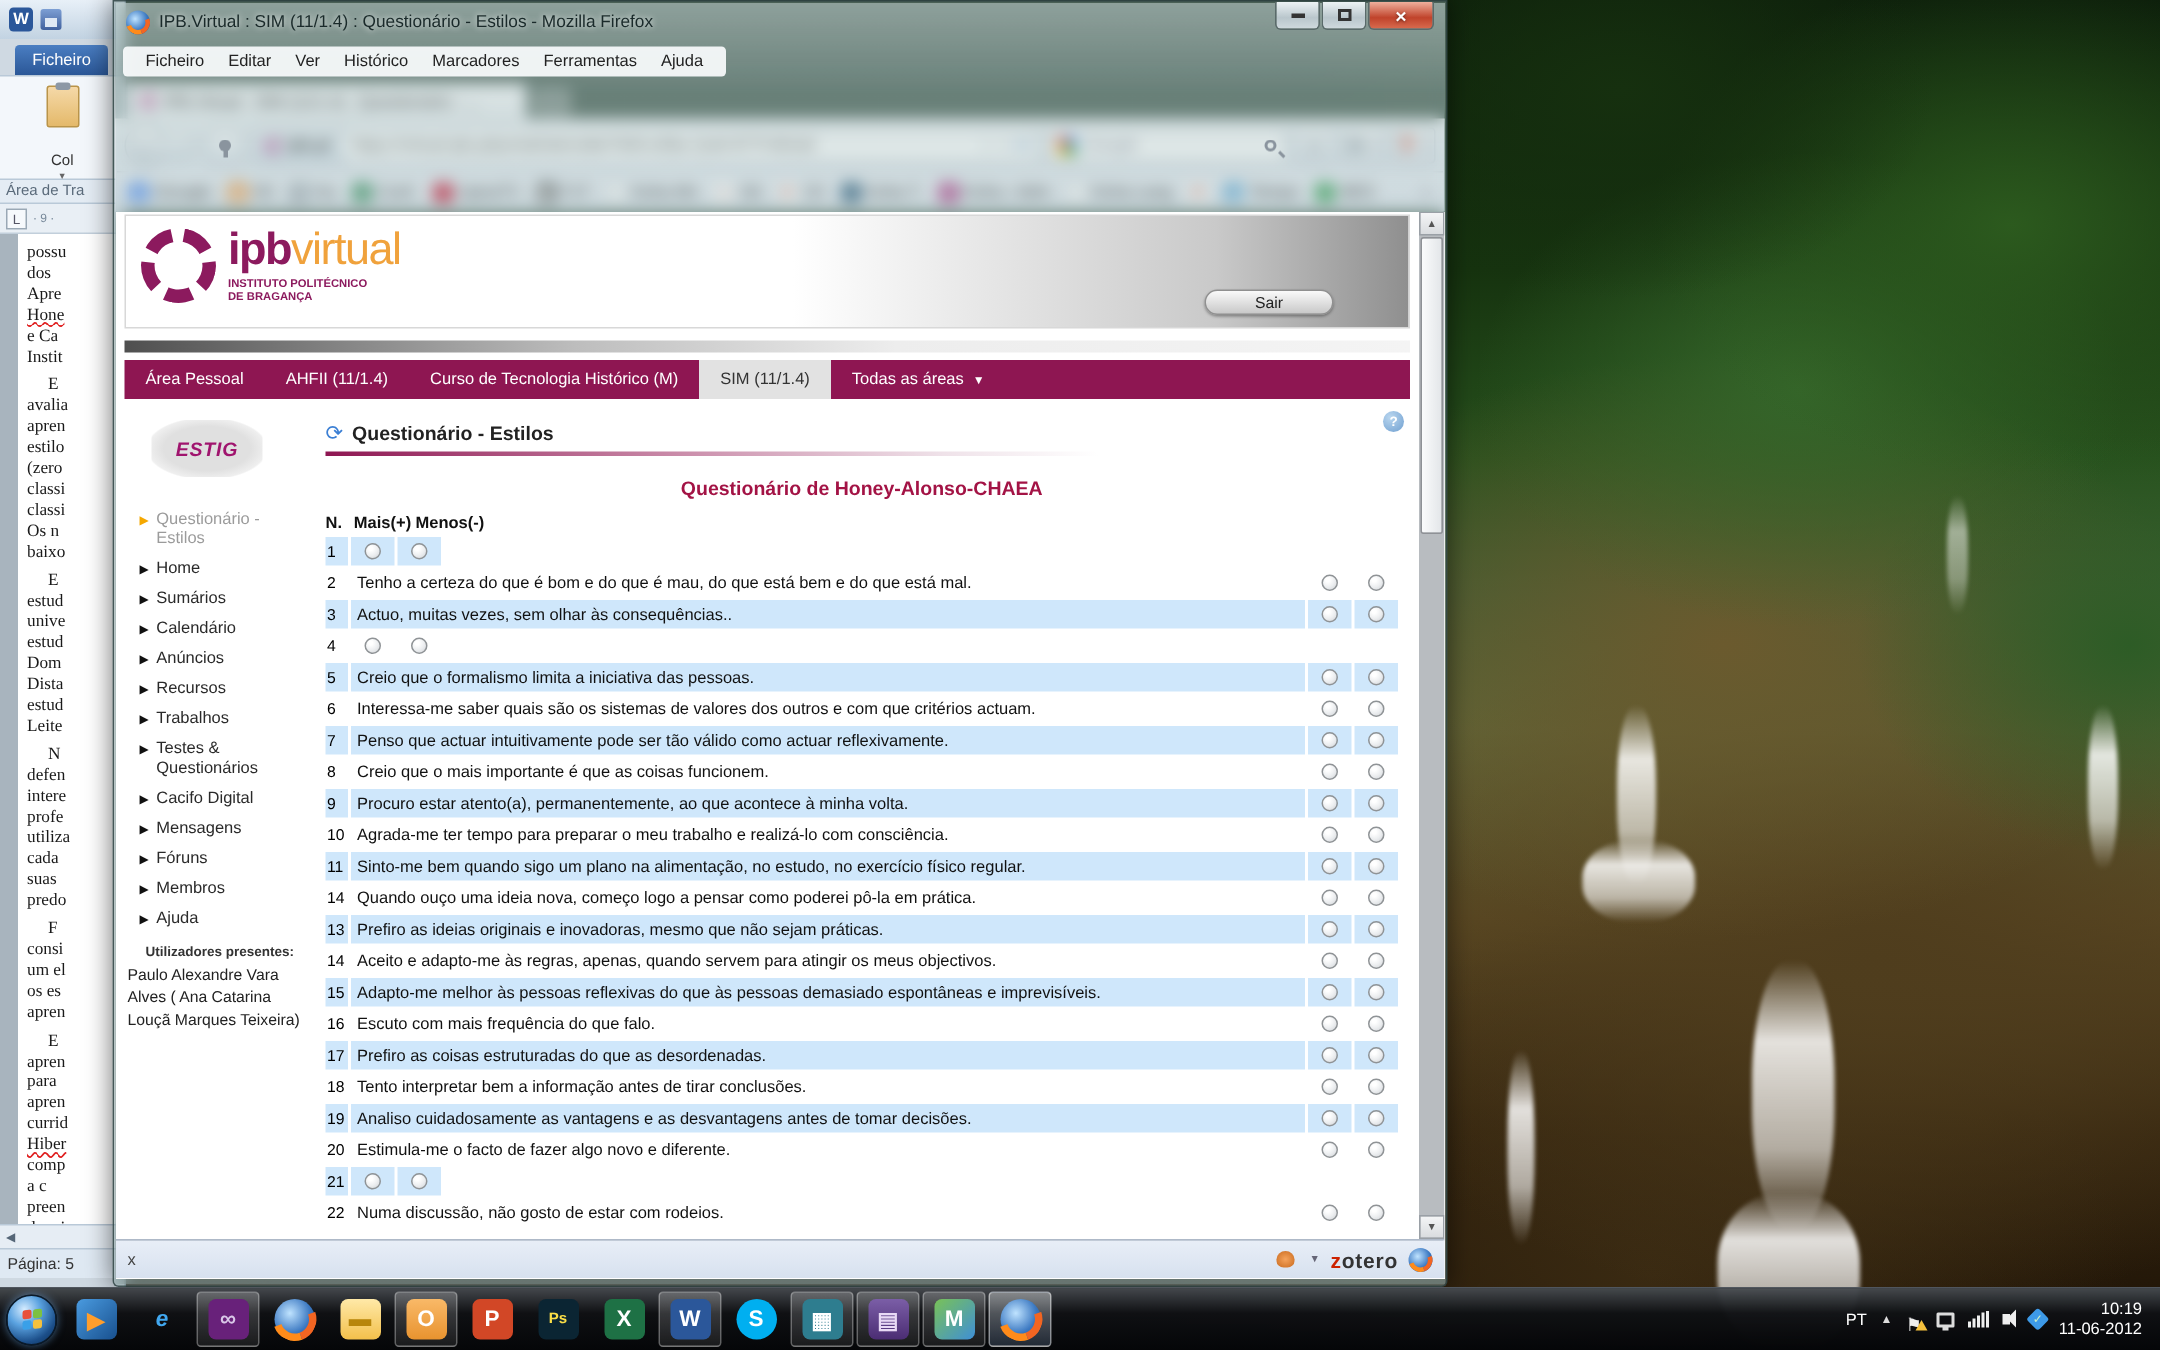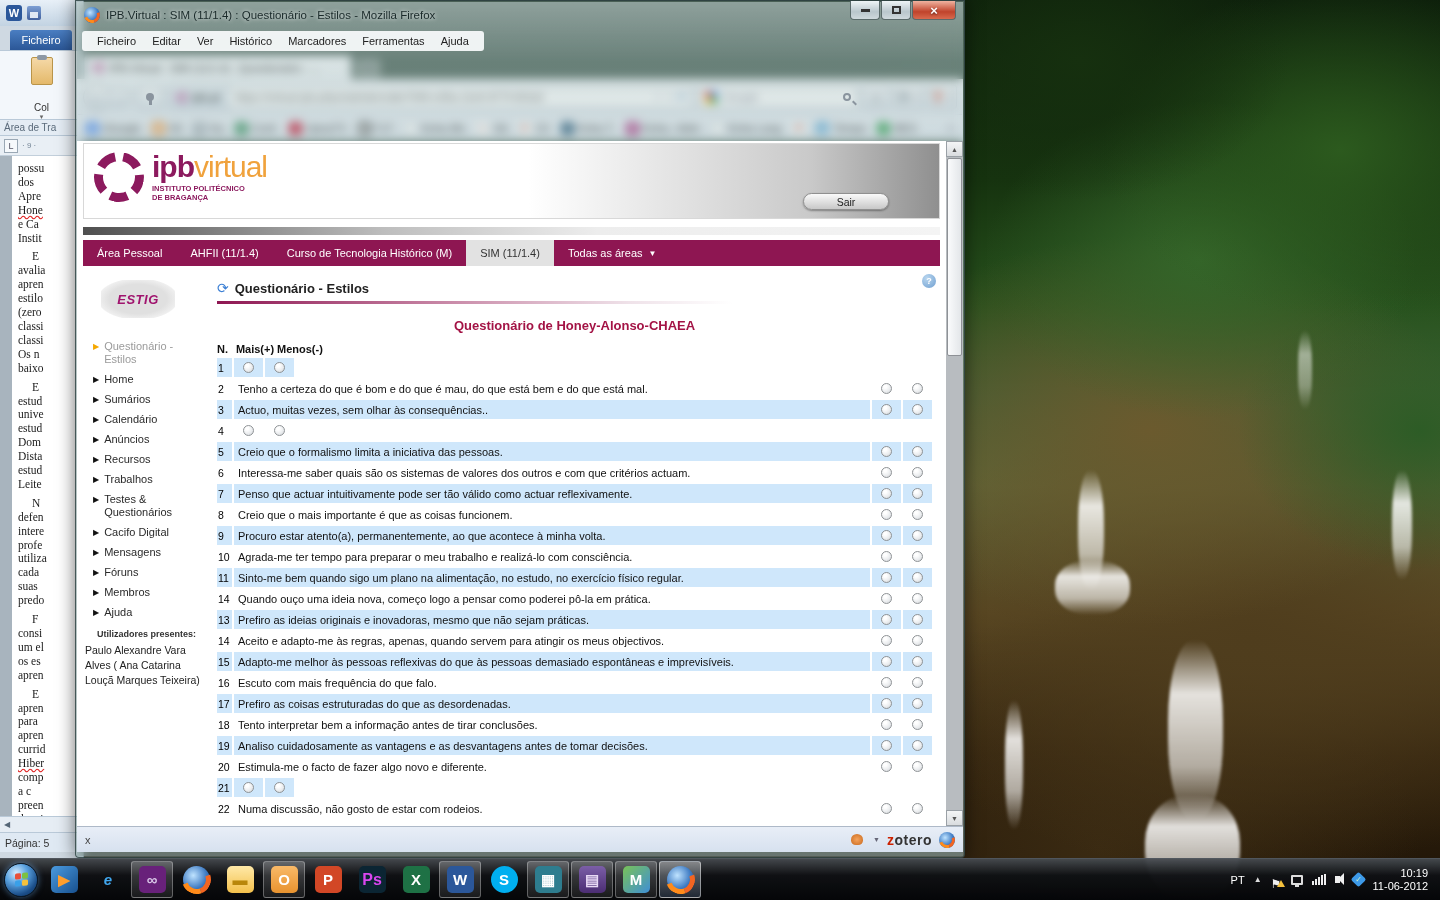--- a/index.html
+++ b/index.html
@@ -745,21 +745,21 @@
         <div class="tb-app">
           <span class="tb-ico" style="background: linear-gradient(rgb(255, 233, 168), rgb(243, 192, 75)); color: rgb(184, 134, 11);">▬</span>
         </div>
         <div class="tb-app active">
           <span class="tb-ico" style="background: linear-gradient(rgb(249, 185, 104), rgb(232, 147, 47)); color: rgb(255, 255, 255);">O</span>
         </div>
         <div class="tb-app">
           <span class="tb-ico" style="background: rgb(210, 71, 38); color: rgb(255, 255, 255);">P</span>
         </div>
         <div class="tb-app">
-          <span class="tb-ico" style="background: rgb(11, 37, 51); color: #d946ef; font-size: 16px;">Ps</span>
+          <span class="tb-ico" style="background: rgb(11, 37, 51); color: #fde047; font-size: 10px;">Ps</span>
         </div>
         <div class="tb-app">
           <span class="tb-ico" style="background: rgb(30, 113, 69); color: rgb(255, 255, 255);">X</span>
         </div>
         <div class="tb-app active">
           <span class="tb-ico" style="background: rgb(43, 87, 154); color: rgb(255, 255, 255);">W</span>
         </div>
         <div class="tb-app">
           <span class="tb-ico" style="background: rgb(0, 175, 240); color: rgb(255, 255, 255); border-radius: 50%;">S</span>
         </div>

